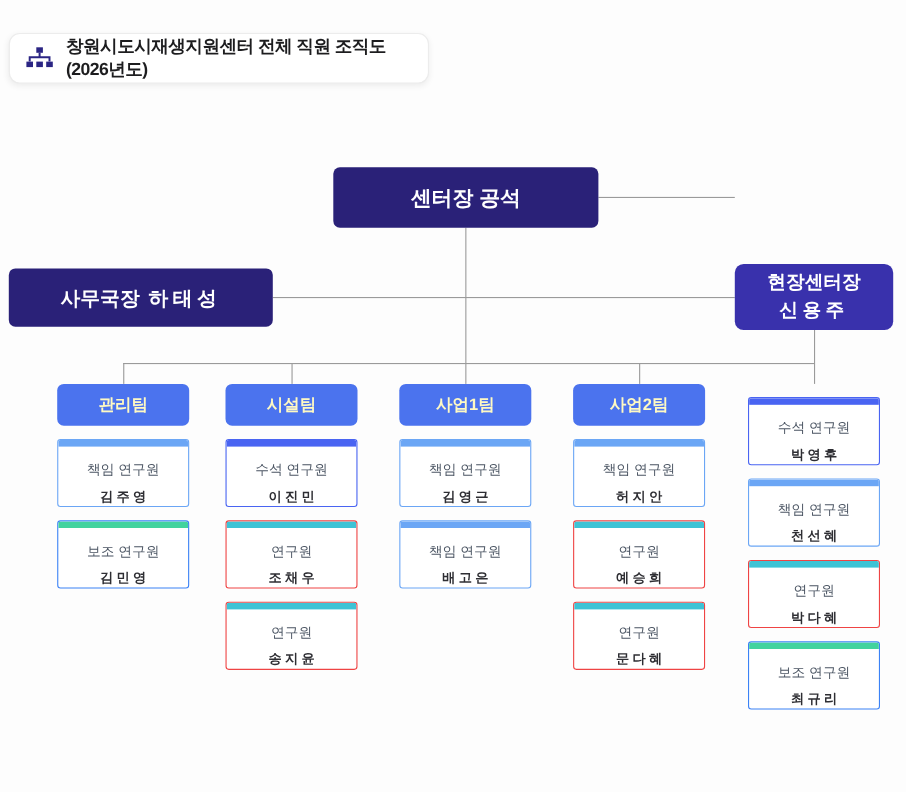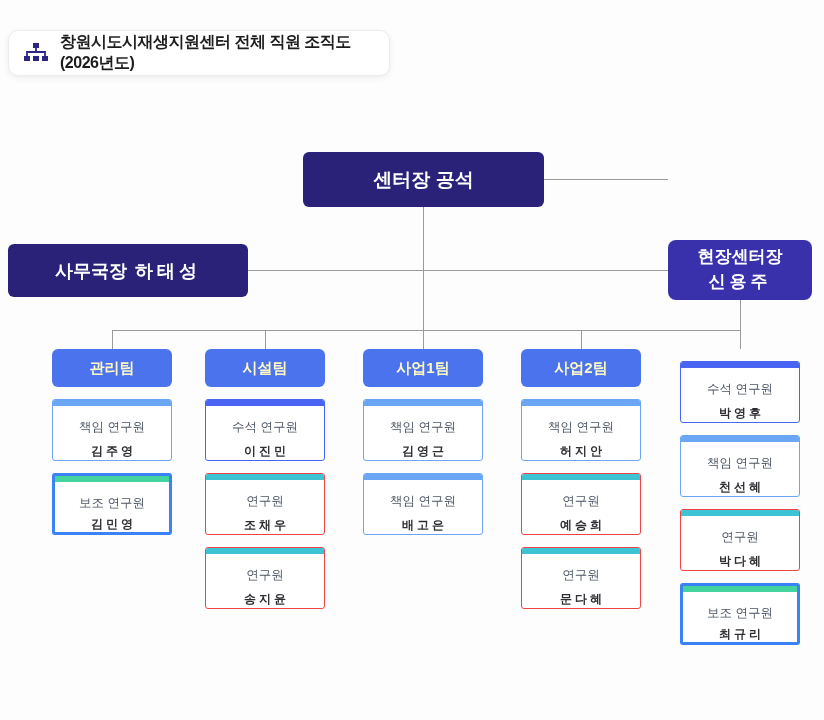--- a/index.html
+++ b/index.html
@@ -53,21 +53,21 @@
   .member::before { 
     content: ""; position: absolute; top: -12px; left: 59px; width: 1px; height: 12px;
     background: #9a9a9a;
   }
   .member .bar { position: absolute; top: 0; left: 0; right: 0; height: 6px; }
   .member .title { font-size: 12.5px; color: #4b5563; margin-bottom: 4px; }
   .member .name { font-size: 12px; font-weight: 700; color: #2e2e33; letter-spacing: 3px; margin-left: 3px; }
   .lvl-senior     { border: 1px solid #4964f2; } .lvl-senior .bar     { background: #4964f2; }
   .lvl-lead       { border: 1px solid #6ba6f5; } .lvl-lead .bar       { background: #6ba6f5; }
   .lvl-researcher { border: 1px solid #ef4444; } .lvl-researcher .bar { background: #3ec3d5; }
-  .lvl-assistant  { border: 3px solid #3b82f6; } .lvl-assistant .bar  { background: #42d39e; }
+  .lvl-assistant  { border: 1px solid #3b82f6; } .lvl-assistant .bar  { background: #42d39e; }
 </style>
 </head>
 <body>
 
 <div id="stage">
 
   <div class="badge">
     <span style="display:inline-flex;">
       <svg width="26" height="22" viewBox="0 0 26 22" aria-hidden="true">
         <rect x="10" y="1" width="6" height="5" fill="#2b2584"></rect>

